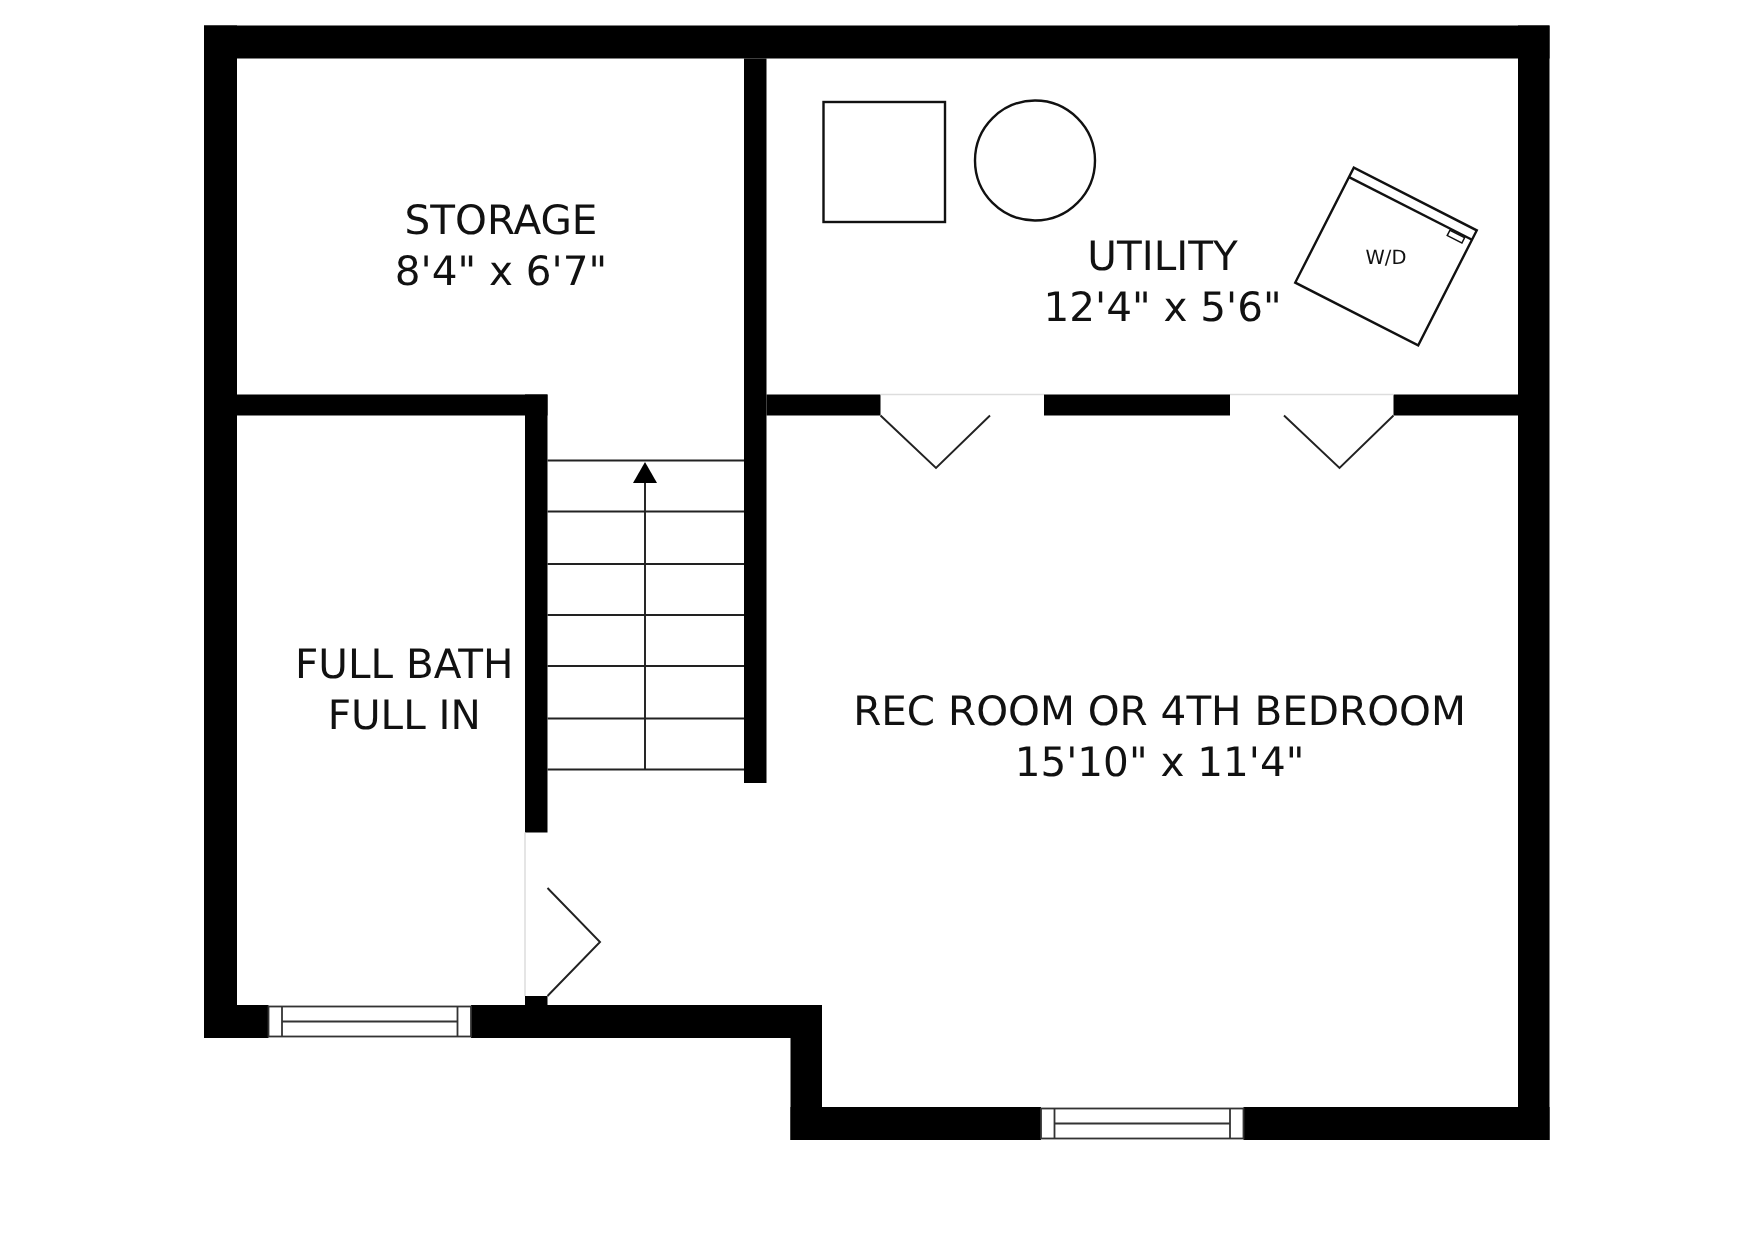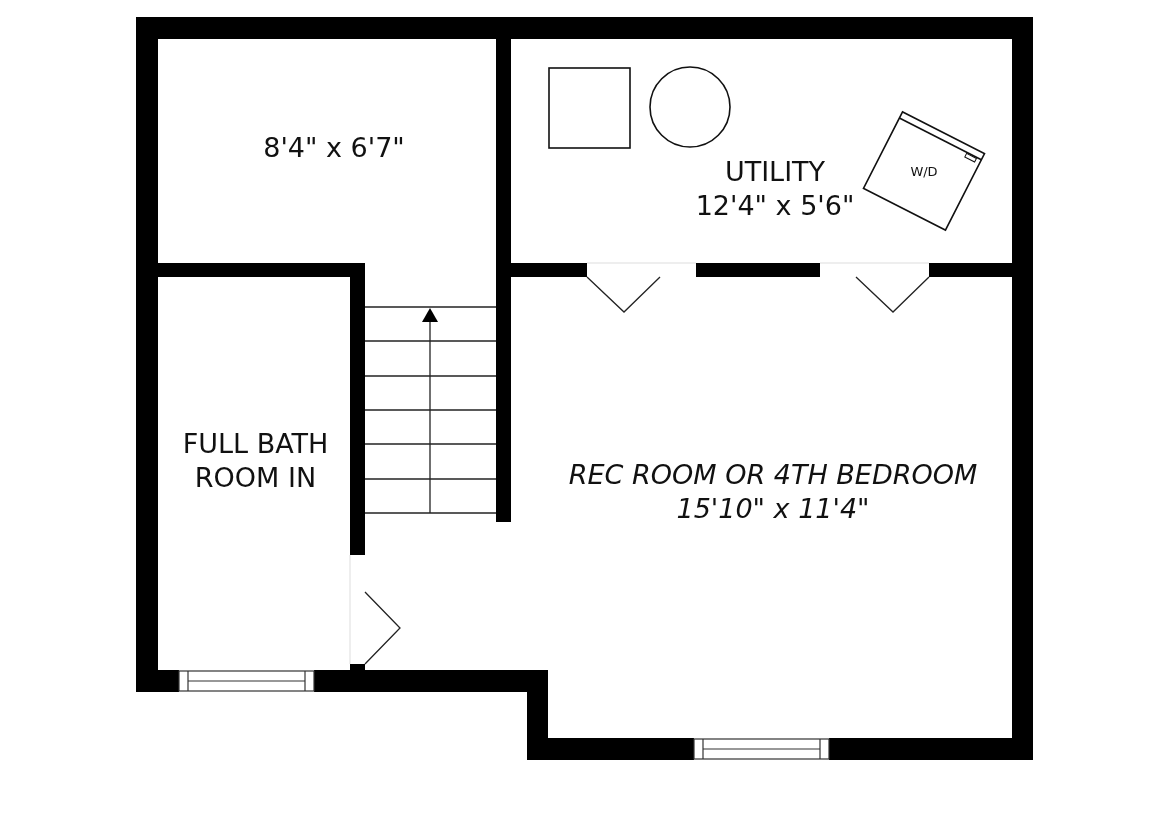--- a/index.html
+++ b/index.html
@@ -98,29 +98,30 @@
     <g transform="translate(924,171) rotate(27)">
       <rect x="-46" y="-43" width="92" height="86"></rect>
       <line x1="-46" y1="-36" x2="46" y2="-36"></line>
       <rect x="30" y="-35" width="11" height="4" stroke-width="1"></rect>
     </g>
   </g>
   <text class="wd-label" x="924" y="176" text-anchor="middle">W/D</text>
 </svg>
 
 <div class="room-label" style="left:196px; top:131px; width:276px;">
+  <span>STORAGE</span>
   <span>8'4" x 6'7"</span>
 </div>
 
 <div class="room-label" style="left:635px; top:155px; width:280px;">
   <span>UTILITY</span>
   <span>12'4" x 5'6"</span>
 </div>
 
-<div class="room-label" style="left:158px; top:427px; width:195px;">
+<div class="room-label" style="left:158px; top:427px; width:195px;padding-left:14px;">
   <span>FULL BATH</span>
-  <span>ROOM IN</span>
+  <span>FULL IN</span>
 </div>
 
-<div class="room-label" style="left:511px; top:458px; width:524px;font-style:italic;">
+<div class="room-label" style="left:511px; top:458px; width:524px;">
   <span>REC ROOM OR 4TH BEDROOM</span>
   <span>15'10" x 11'4"</span>
 </div>
 
 </body></html>

